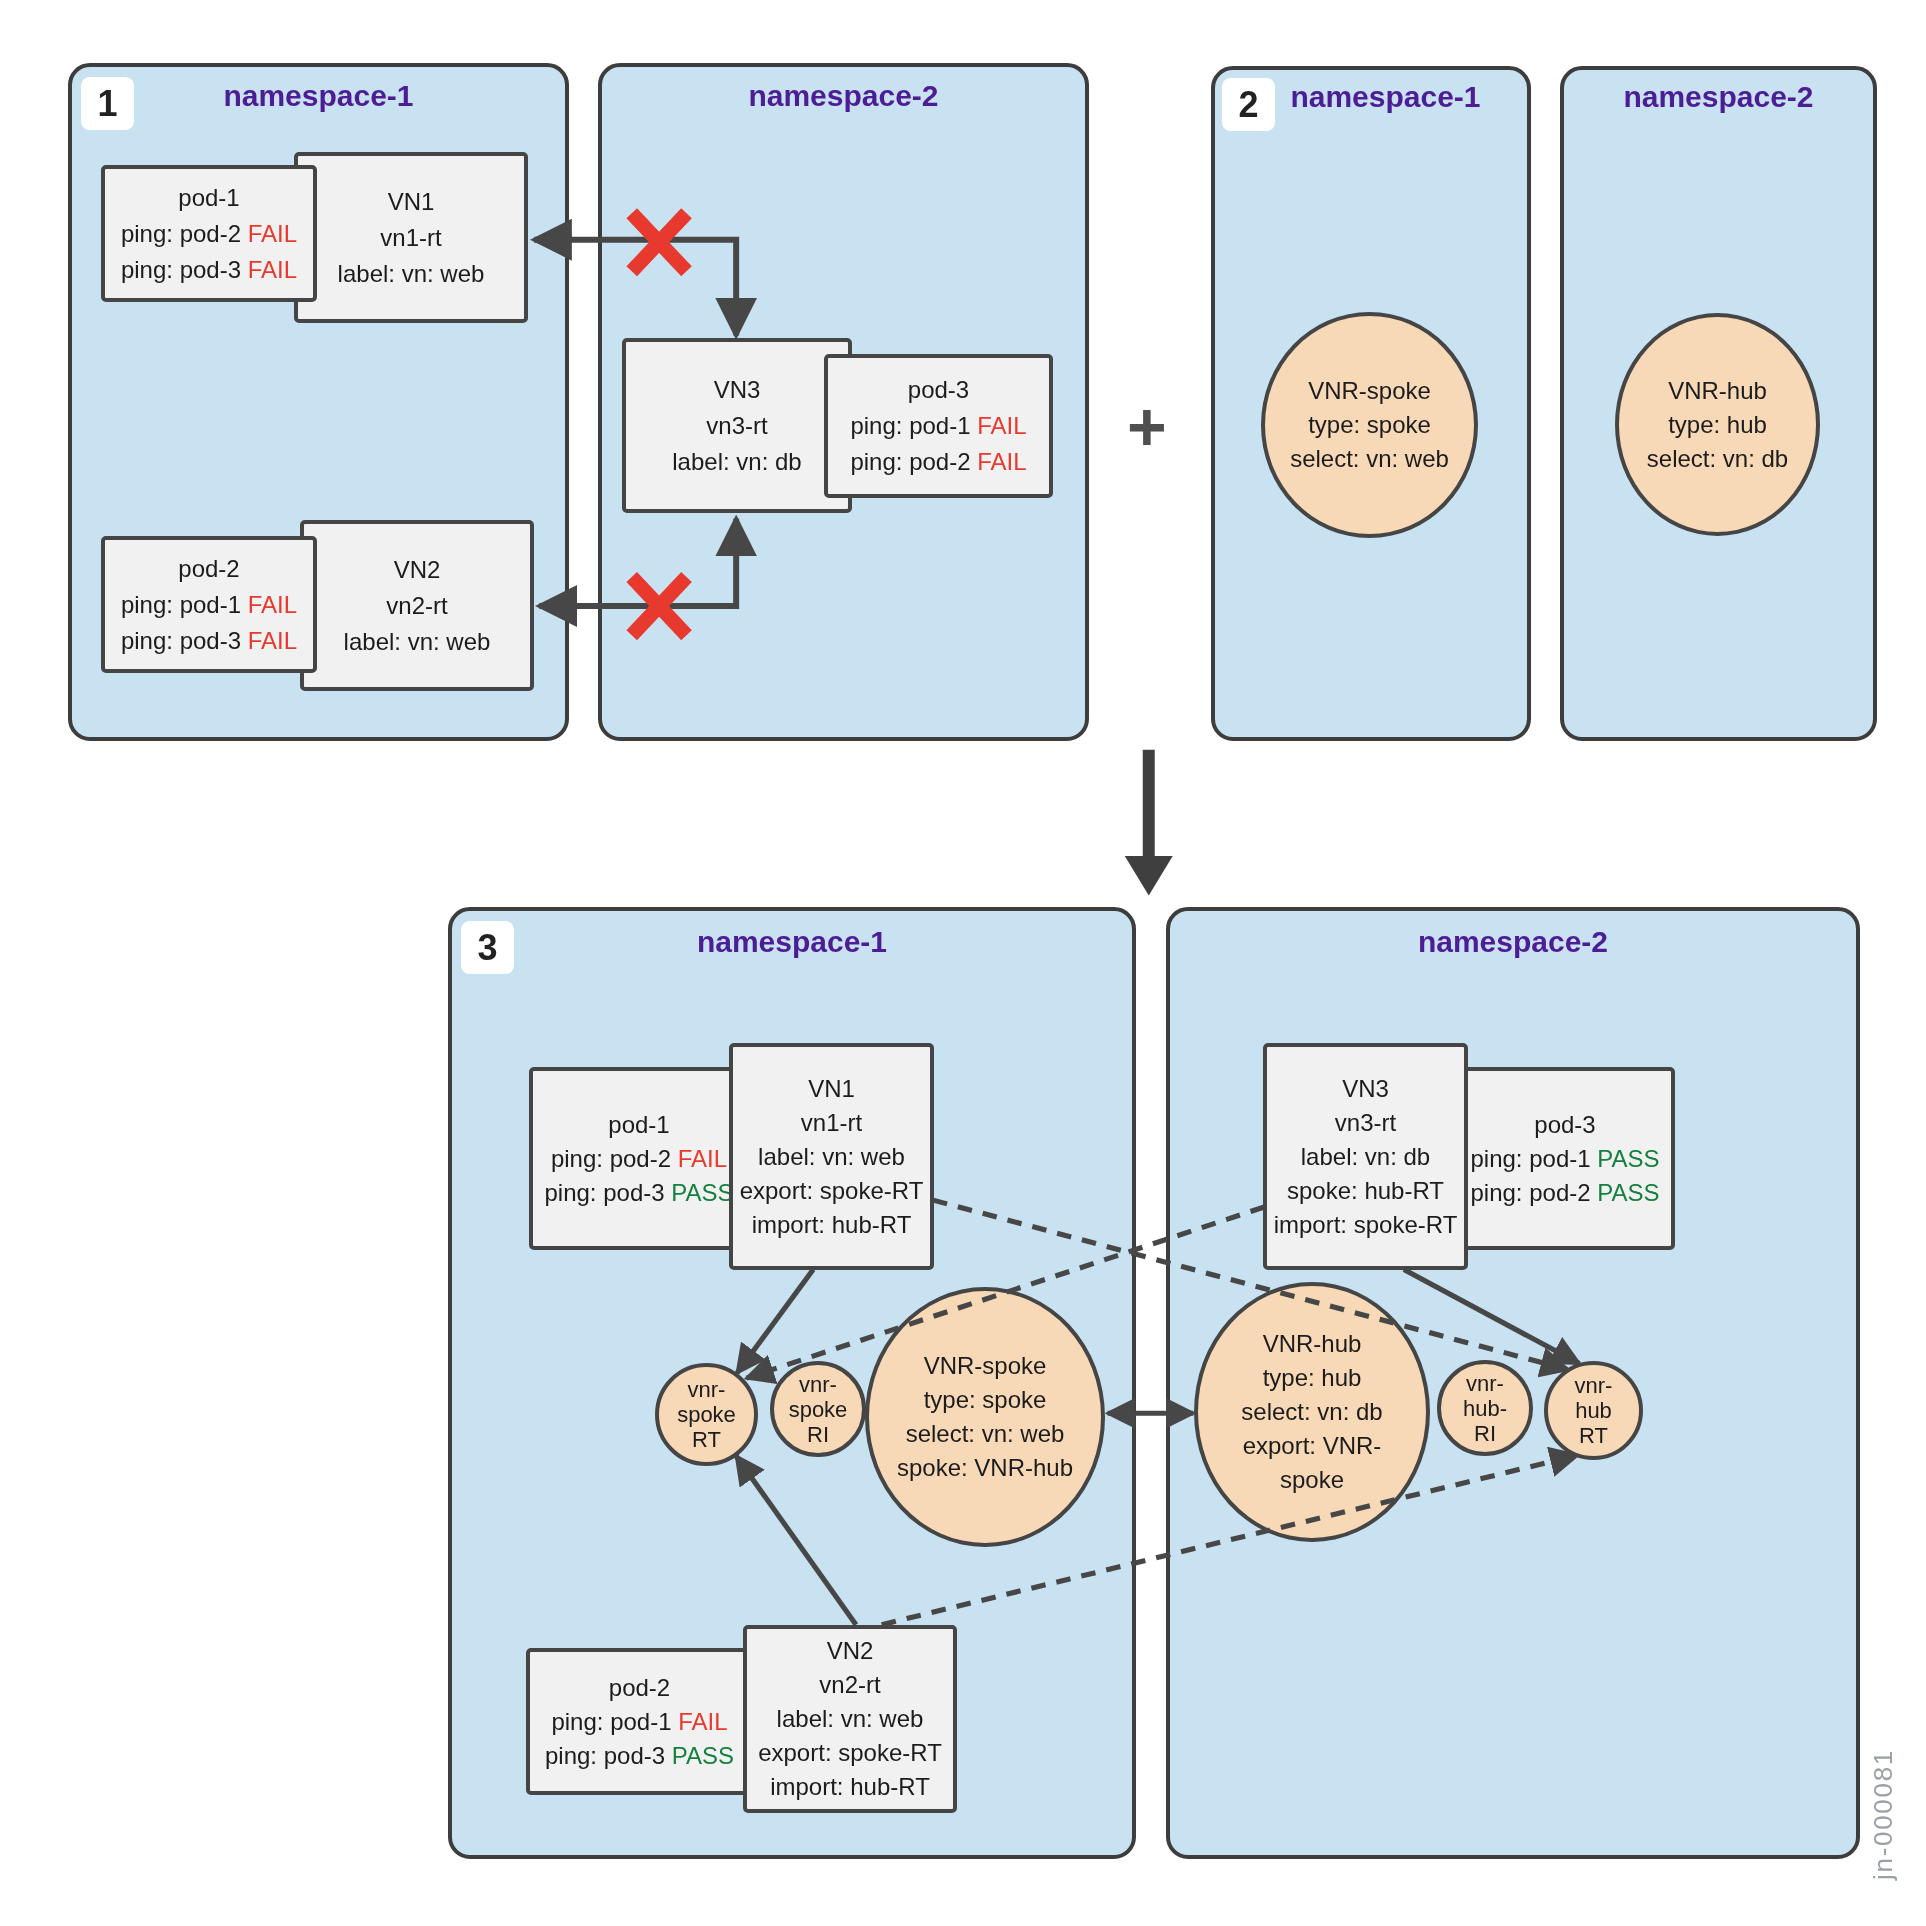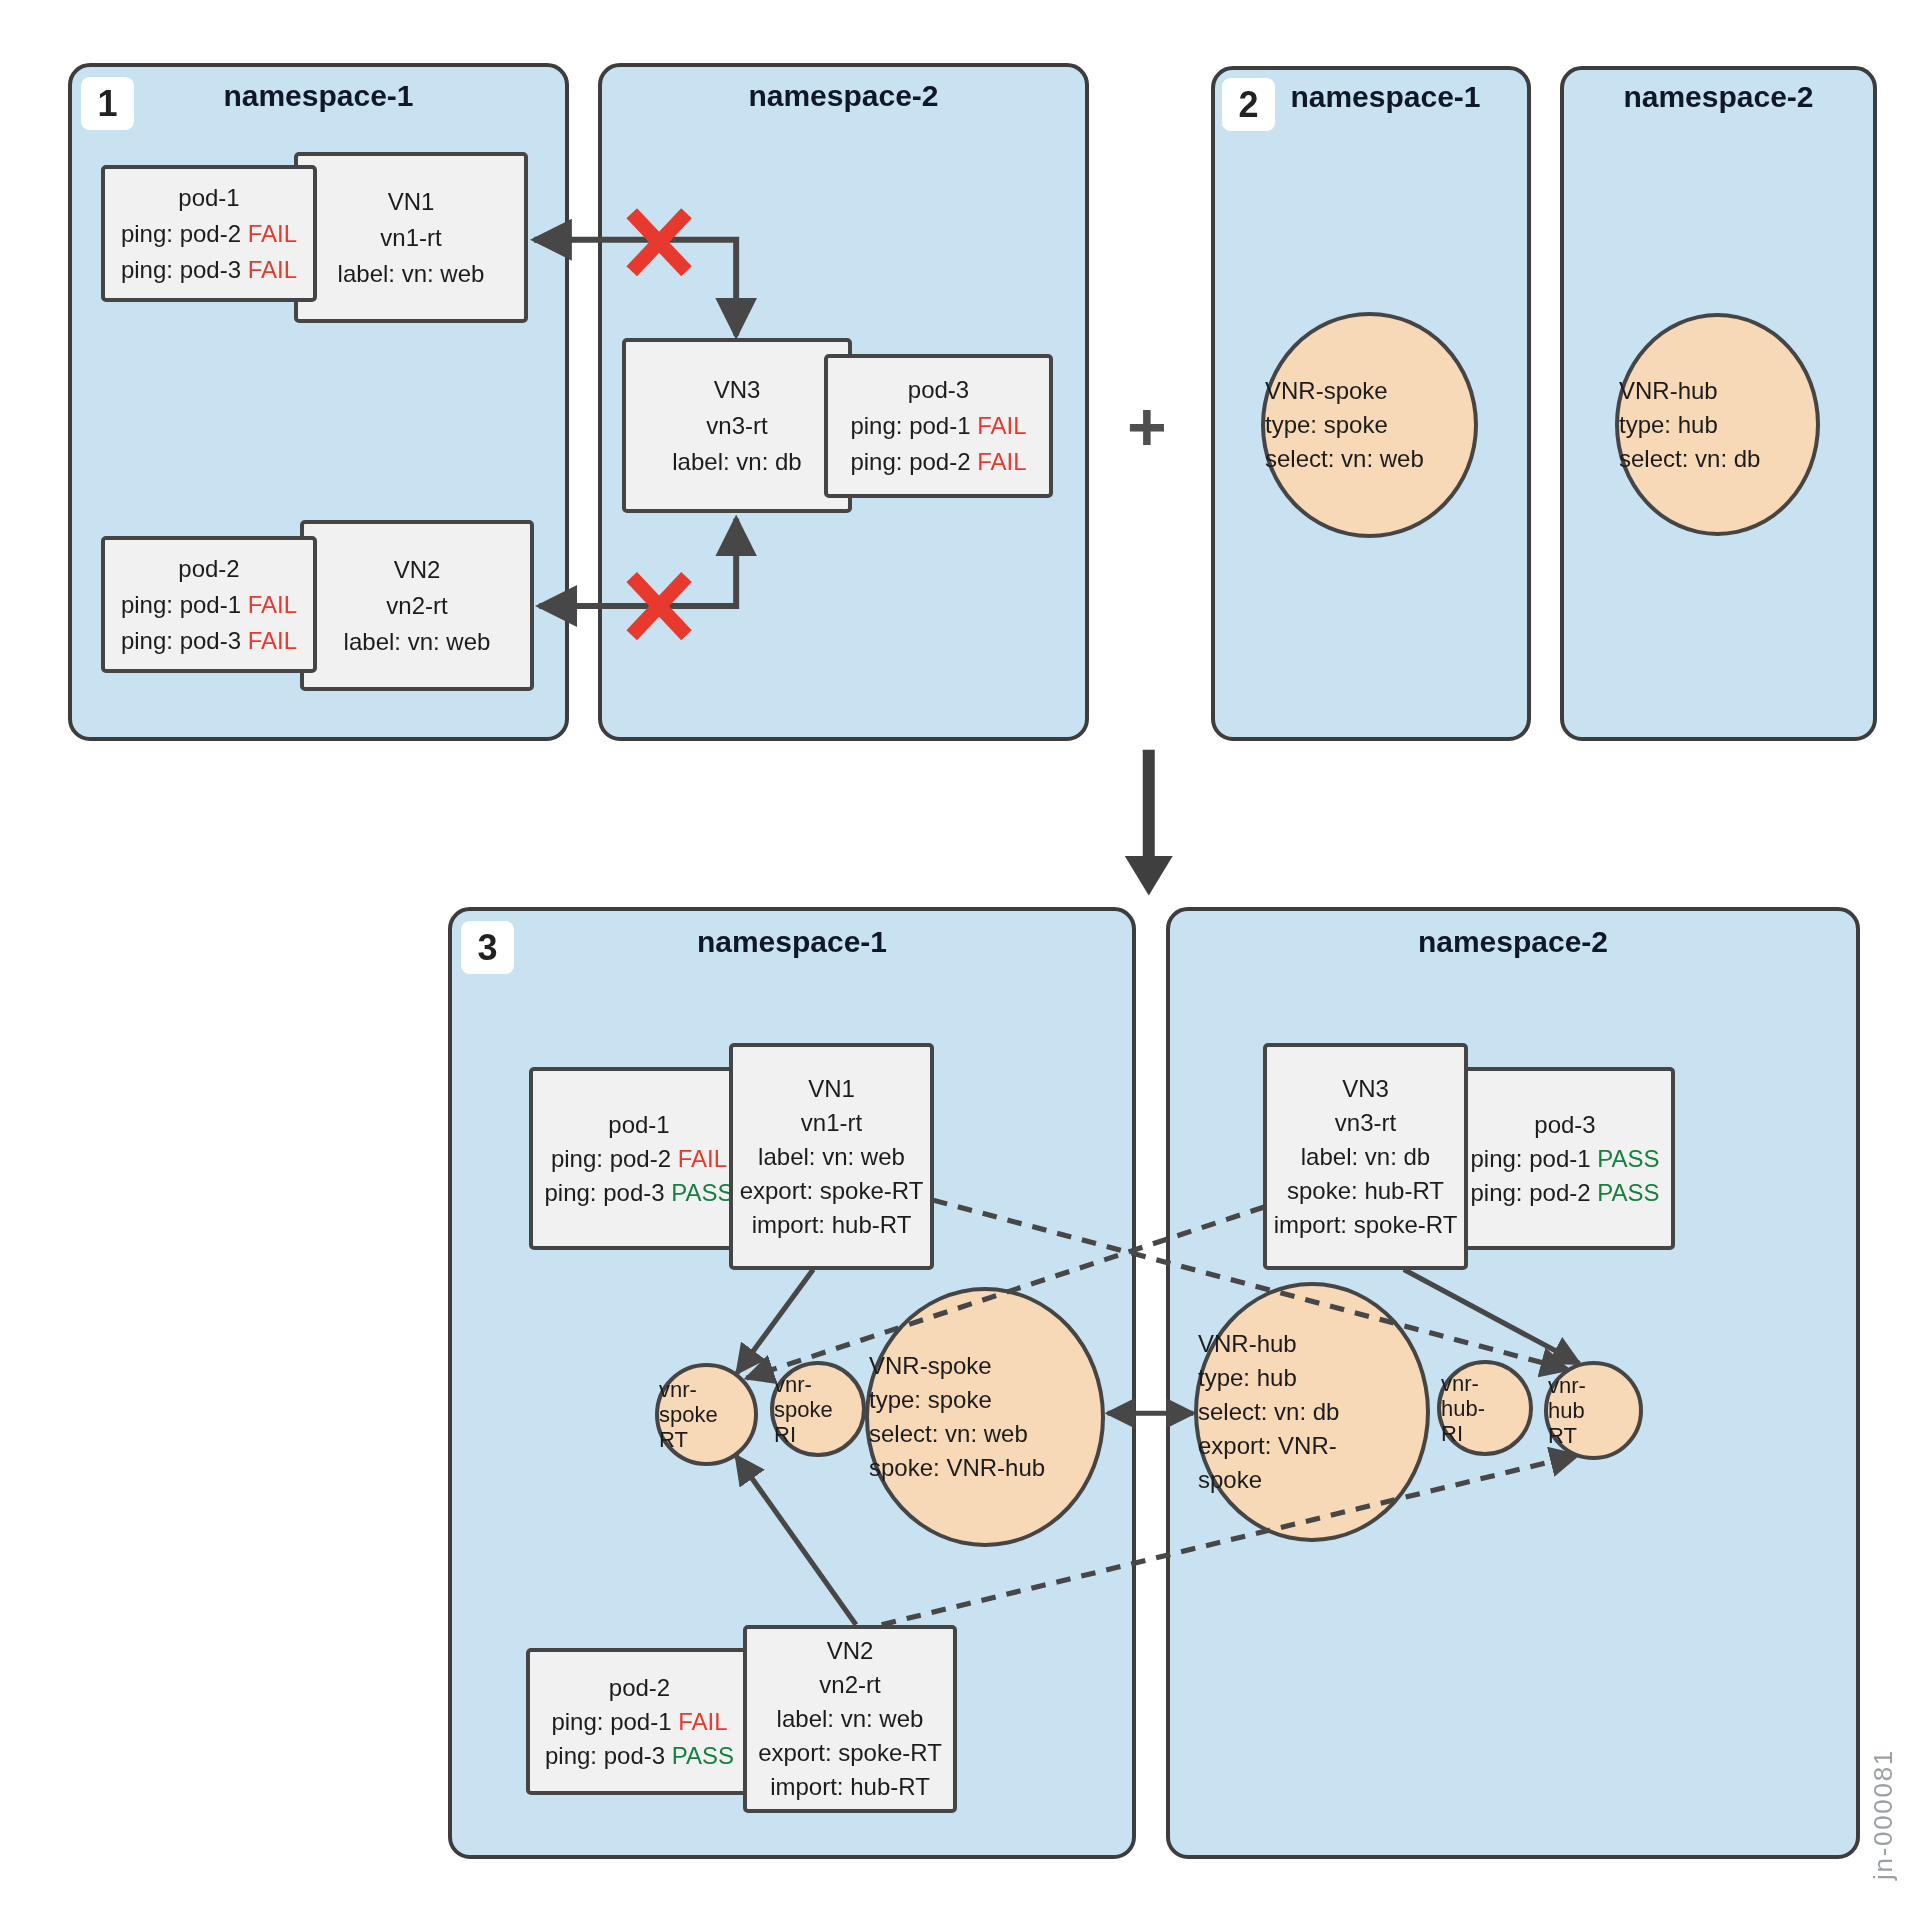--- a/index.html
+++ b/index.html
@@ -2,31 +2,31 @@
 <html style="font-size:13.7px"><head>
 <meta charset="utf-8">
 <style>
   html,body{margin:0;padding:0;background:#ffffff;}
   body{width:1926px;height:1926px;position:relative;font-family:"Liberation Sans",sans-serif;color:#1c1c1c;}
   #canvas{position:absolute;left:0;top:0;width:1926px;height:1926px;overflow:hidden;}
 
   .panel{position:absolute;background:#c9e2f1;border:4.3px solid #3d3d3d;border-radius:22px;box-sizing:border-box;z-index:1;}
   .badge{position:absolute;width:53px;height:53px;background:#ffffff;border-radius:8.6px;z-index:6;
          display:flex;align-items:center;justify-content:center;font-size:36px;font-weight:bold;color:#222;}
-  .ns-title{position:absolute;text-align:center;font-size:30px;font-weight:bold;z-index:6;color:#0f172a;}
+  .ns-title{position:absolute;text-align:center;font-size:30px;font-weight:bold;z-index:6;color:#4c1d95;}
 
   .box{position:absolute;background:#f1f1f1;border:4.3px solid #454545;border-radius:5px;box-sizing:border-box;
        display:flex;flex-direction:column;justify-content:center;align-items:center;text-align:center;
        font-size:24px;line-height:36px;}
   .box.z-front{z-index:5;}
   .box.z-back{z-index:4;}
   .box.compact{line-height:34px;}
 
   .circle{position:absolute;background:#f7d8b7;border:4.3px solid #454545;border-radius:50%;box-sizing:border-box;
-          display:flex;flex-direction:column;justify-content:center;align-items:flex-start;text-align:center;
+          display:flex;flex-direction:column;justify-content:center;align-items:center;text-align:center;
           font-size:24px;line-height:34px;z-index:2;}
   .circle.small{font-size:22px;line-height:25px;}
 
   .fail{color:#e8392e;}
   .pass{color:#15803d;}
 
   #arrows{position:absolute;left:0;top:0;z-index:3;pointer-events:none;}
 
   .plus{position:absolute;font-size:68px;font-weight:bold;color:#4f4f4f;z-index:6;}
   .watermark{position:absolute;left:1798px;top:1729px;width:171px;height:171px;

